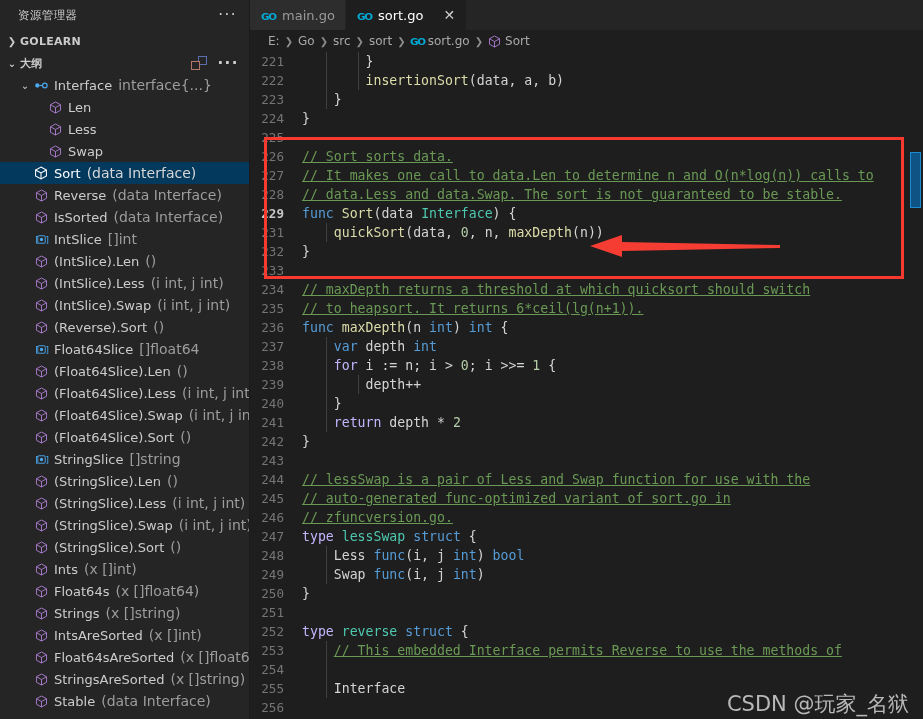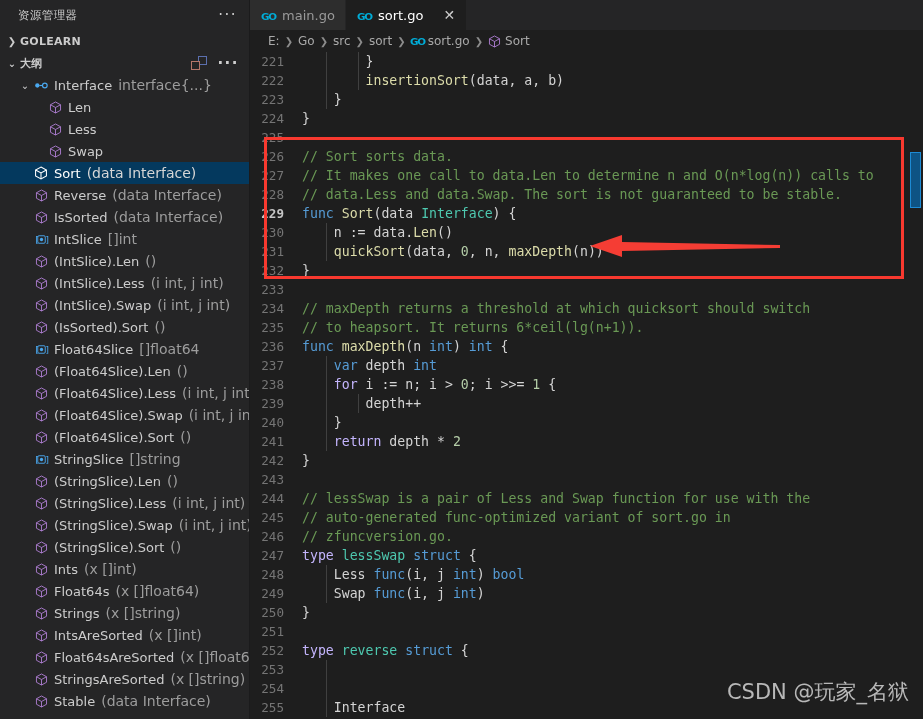--- a/index.html
+++ b/index.html
@@ -140,21 +140,21 @@
   .ln {
     flex: 0 0 52px; width: 52px; text-align: right;
     padding-right: 18px; color: #757575; font-size: 12.6px;
     font-family: "DejaVu Sans Mono", "Liberation Mono", monospace;
     user-select: none;
   }
   .code-line.current .ln { color: #c6c6c6; font-weight: bold; }
   .code-txt { flex: 1; position: relative; }
 
   
-  .c-com   { color: #6A9955; }
+  .c-com   { color: #6A9955; text-decoration: underline; }
   .c-kw    { color: #569CD6; }
   .c-fn    { color: #DCDCAA; }
   .c-type  { color: #4EC9B0; }
   .c-txt   { color: #D4D4D4; }
   .c-num   { color: #B5CEA8; }
   .c-ctl   { color: #c4b5fd; }
 
   
   .ig {
     position: absolute; width: 1px; background: #404040; top: 0; height: 19px;
@@ -162,21 +162,21 @@
 
   
   #red-box {
     position: absolute; pointer-events: none;
     border: 3px solid #f8392f;
     left: 264px; top: 137px; width: 640px; height: 142px;
     z-index: 40;
   }
   #red-arrow { position: absolute; left: 590px; top: 232px; z-index: 41; pointer-events: none; }
   #watermark {
-    position: absolute; right: 14px; bottom: 13px; z-index: 45;
+    position: absolute; right: 14px; bottom: 1px; z-index: 45;
     font-size: 21px; color: #c6c6c6; opacity: .92;
     font-family: "DejaVu Sans", "Liberation Sans", sans-serif;
     pointer-events: none; white-space: nowrap;
   }
 </style>
 </head>
 <body>
 
 <div id="app">
 
@@ -339,21 +339,21 @@
         </div>
         <div class="ol-row">
           <span class="ol-indent" style="width: 14px;"></span>
           <span class="ol-chev"></span>
           <span class="ol-ico">
             <svg class="ico" width="13" height="13" viewBox="0 0 16 16">
               <path d="M8 1.2 14.2 4.6v6.8L8 14.8 1.8 11.4V4.6z" fill="none" stroke="#b180d7" stroke-width="1.1"></path>
               <path d="M1.8 4.6 8 8l6.2-3.4M8 8v6.8" fill="none" stroke="#b180d7" stroke-width="1.1"></path>
             </svg>
           </span>
-          <span class="ol-name">(IsSorted).Sort</span>
+          <span class="ol-name">(Reverse).Sort</span>
           <span class="ol-detail">()</span>
         </div>
         <div class="ol-row">
           <span class="ol-indent" style="width: 14px;"></span>
           <span class="ol-chev"></span>
           <span class="ol-ico">
             <svg class="ico" width="15" height="13" viewBox="0 0 18 14">
               <text x="0" y="11" font-family="DejaVu Sans Mono, monospace" font-size="11" fill="#4aa8ef">[</text>
               <rect x="4.5" y="2.5" width="9" height="9" rx="1.5" fill="none" stroke="#4aa8ef" stroke-width="1.1"></rect>
               <circle cx="9" cy="7" r="2" fill="#4aa8ef"></circle>
@@ -614,21 +614,20 @@
       <div id="code-body">
           <div class="code-line"><span class="ln">221</span><span class="code-txt"><span class="ig" style="left: 23.85px;"></span><span class="ig" style="left: 55.65px;"></span><span class="c-txt">        }</span></span></div>
           <div class="code-line"><span class="ln">222</span><span class="code-txt"><span class="ig" style="left: 23.85px;"></span><span class="ig" style="left: 55.65px;"></span><span class="c-txt">        </span><span class="c-fn">insertionSort</span><span class="c-txt">(data, a, b)</span></span></div>
           <div class="code-line"><span class="ln">223</span><span class="code-txt"><span class="ig" style="left: 23.85px;"></span><span class="c-txt">    }</span></span></div>
           <div class="code-line"><span class="ln">224</span><span class="code-txt"><span class="c-txt">}</span></span></div>
           <div class="code-line"><span class="ln">225</span><span class="code-txt"></span></div>
           <div class="code-line"><span class="ln">226</span><span class="code-txt"><span class="c-com">// Sort sorts data.</span></span></div>
           <div class="code-line"><span class="ln">227</span><span class="code-txt"><span class="c-com">// It makes one call to data.Len to determine n and O(n*log(n)) calls to</span></span></div>
           <div class="code-line"><span class="ln">228</span><span class="code-txt"><span class="c-com">// data.Less and data.Swap. The sort is not guaranteed to be stable.</span></span></div>
           <div class="code-line current"><span class="ln">229</span><span class="code-txt"><span class="c-kw">func</span><span class="c-txt"> </span><span class="c-fn">Sort</span><span class="c-txt">(data </span><span class="c-type">Interface</span><span class="c-txt">) {</span></span></div>
-          <div class="code-line"><span class="ln">230</span><span class="code-txt"><span class="ig" style="left: 23.85px;"></span><span class="c-txt">    n := data.</span><span class="c-fn">Len</span><span class="c-txt">()</span></span></div>
           <div class="code-line"><span class="ln">231</span><span class="code-txt"><span class="ig" style="left: 23.85px;"></span><span class="c-txt">    </span><span class="c-fn">quickSort</span><span class="c-txt">(data, </span><span class="c-num">0</span><span class="c-txt">, n, </span><span class="c-fn">maxDepth</span><span class="c-txt">(n))</span></span></div>
           <div class="code-line"><span class="ln">232</span><span class="code-txt"><span class="c-txt">}</span></span></div>
           <div class="code-line"><span class="ln">233</span><span class="code-txt"></span></div>
           <div class="code-line"><span class="ln">234</span><span class="code-txt"><span class="c-com">// maxDepth returns a threshold at which quicksort should switch</span></span></div>
           <div class="code-line"><span class="ln">235</span><span class="code-txt"><span class="c-com">// to heapsort. It returns 6*ceil(lg(n+1)).</span></span></div>
           <div class="code-line"><span class="ln">236</span><span class="code-txt"><span class="c-kw">func</span><span class="c-txt"> </span><span class="c-fn">maxDepth</span><span class="c-txt">(n </span><span class="c-kw">int</span><span class="c-txt">) </span><span class="c-kw">int</span><span class="c-txt"> {</span></span></div>
           <div class="code-line"><span class="ln">237</span><span class="code-txt"><span class="ig" style="left: 23.85px;"></span><span class="c-txt">    </span><span class="c-kw">var</span><span class="c-txt"> depth </span><span class="c-kw">int</span></span></div>
           <div class="code-line"><span class="ln">238</span><span class="code-txt"><span class="ig" style="left: 23.85px;"></span><span class="c-txt">    </span><span class="c-ctl">for</span><span class="c-txt"> i := n; i &gt; </span><span class="c-num">0</span><span class="c-txt">; i &gt;&gt;= </span><span class="c-num">1</span><span class="c-txt"> {</span></span></div>
           <div class="code-line"><span class="ln">239</span><span class="code-txt"><span class="ig" style="left: 23.85px;"></span><span class="ig" style="left: 55.65px;"></span><span class="c-txt">        depth++</span></span></div>
           <div class="code-line"><span class="ln">240</span><span class="code-txt"><span class="ig" style="left: 23.85px;"></span><span class="c-txt">    }</span></span></div>
@@ -637,21 +636,21 @@
           <div class="code-line"><span class="ln">243</span><span class="code-txt"></span></div>
           <div class="code-line"><span class="ln">244</span><span class="code-txt"><span class="c-com">// lessSwap is a pair of Less and Swap function for use with the</span></span></div>
           <div class="code-line"><span class="ln">245</span><span class="code-txt"><span class="c-com">// auto-generated func-optimized variant of sort.go in</span></span></div>
           <div class="code-line"><span class="ln">246</span><span class="code-txt"><span class="c-com">// zfuncversion.go.</span></span></div>
           <div class="code-line"><span class="ln">247</span><span class="code-txt"><span class="c-ctl">type</span><span class="c-txt"> </span><span class="c-type">lessSwap</span><span class="c-txt"> </span><span class="c-kw">struct</span><span class="c-txt"> {</span></span></div>
           <div class="code-line"><span class="ln">248</span><span class="code-txt"><span class="ig" style="left: 23.85px;"></span><span class="c-txt">    Less </span><span class="c-kw">func</span><span class="c-txt">(i, j </span><span class="c-kw">int</span><span class="c-txt">) </span><span class="c-kw">bool</span></span></div>
           <div class="code-line"><span class="ln">249</span><span class="code-txt"><span class="ig" style="left: 23.85px;"></span><span class="c-txt">    Swap </span><span class="c-kw">func</span><span class="c-txt">(i, j </span><span class="c-kw">int</span><span class="c-txt">)</span></span></div>
           <div class="code-line"><span class="ln">250</span><span class="code-txt"><span class="c-txt">}</span></span></div>
           <div class="code-line"><span class="ln">251</span><span class="code-txt"></span></div>
           <div class="code-line"><span class="ln">252</span><span class="code-txt"><span class="c-ctl">type</span><span class="c-txt"> </span><span class="c-type">reverse</span><span class="c-txt"> </span><span class="c-kw">struct</span><span class="c-txt"> {</span></span></div>
-          <div class="code-line"><span class="ln">253</span><span class="code-txt"><span class="ig" style="left: 23.85px;"></span><span class="c-txt">    </span></span></div>
+          <div class="code-line"><span class="ln">253</span><span class="code-txt"><span class="ig" style="left: 23.85px;"></span><span class="c-txt">    </span><span class="c-com">// This embedded Interface permits Reverse to use the methods of</span></span></div>
           <div class="code-line"><span class="ln">254</span><span class="code-txt"><span class="ig" style="left: 23.85px;"></span><span class="c-txt">    </span></span></div>
           <div class="code-line"><span class="ln">255</span><span class="code-txt"><span class="ig" style="left: 23.85px;"></span><span class="c-txt">    Interface</span></span></div>
           <div class="code-line"><span class="ln">256</span><span class="code-txt"></span></div>
         </div>
       <div id="overview-ruler">
         <div id="ovr-slider"></div>
       </div>
     </div>
   </div>
 

